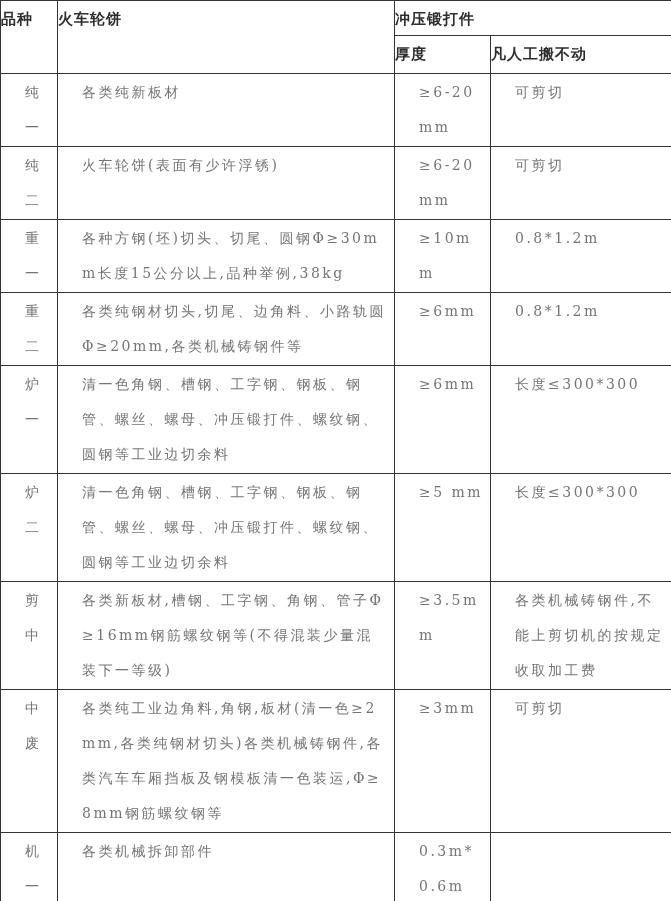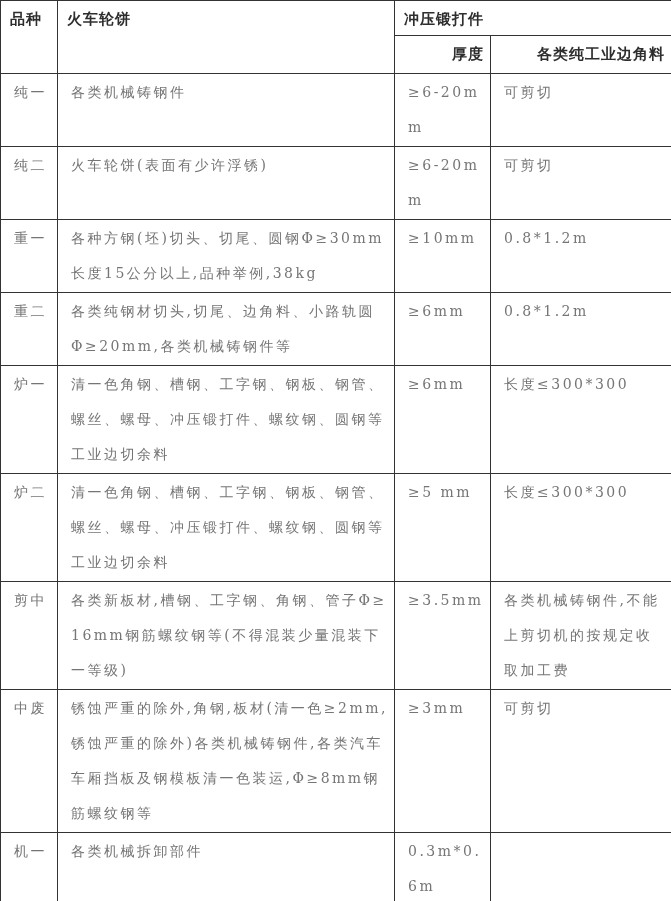--- a/index.html
+++ b/index.html
@@ -33,32 +33,32 @@
     box-sizing: border-box;
     overflow: hidden;
   }
 
   table.spec-table th {
     font-family: "DejaVu Sans", "Liberation Sans", sans-serif;
     font-weight: bold;
     font-size: 15px;
     color: #2e2e2e;
     letter-spacing: 1px;
-    padding: 9px 6px 6px 9px;
+    padding: 9px 6px 6px 0;
     line-height: 18px;
   }
   tr.header-top th { height: 35px; }
-  tr.header-sub th { height: 38px; text-align: right; }
+  tr.header-sub th { height: 38px; }
 
   table.spec-table td {
     font-size: 14px;
     color: #757575;
     letter-spacing: 2.5px;
     line-height: 35px;
-    padding: 1px 6px 1px 13px;
+    padding: 1px 6px 1px 24px;
     word-break: break-all;
   }
   td.cell-variety   { letter-spacing: 3px; }
   td.cell-thickness { letter-spacing: 1px; margin-left: 8px; }
 
   table.spec-table tbody tr { height: 37px; }
 </style>
 </head>
 <body>
 
@@ -71,28 +71,28 @@
         <col class="c4">
     </colgroup>
     <thead>
       <tr class="header-top">
         <th rowspan="2">品种</th>
         <th rowspan="2">火车轮饼</th>
         <th colspan="2">冲压锻打件</th>
       </tr>
       <tr class="header-sub">
         <th>厚度</th>
-        <th>各类纯工业边角料</th>
+        <th>凡人工搬不动</th>
       </tr>
     </thead>
     <tbody>
 
     <tr>
           <td class="cell-variety">纯一</td>
-          <td class="cell-examples">各类机械铸钢件</td>
+          <td class="cell-examples">各类纯新板材</td>
           <td class="cell-thickness">≥6-20mm</td>
           <td class="cell-dimension">可剪切</td>
         </tr>
         <tr>
           <td class="cell-variety">纯二</td>
           <td class="cell-examples">火车轮饼(表面有少许浮锈)</td>
           <td class="cell-thickness">≥6-20mm</td>
           <td class="cell-dimension">可剪切</td>
         </tr>
         <tr>
@@ -120,21 +120,21 @@
           <td class="cell-dimension">长度≤300*300</td>
         </tr>
         <tr>
           <td class="cell-variety">剪中</td>
           <td class="cell-examples">各类新板材,槽钢、工字钢、角钢、管子Φ≥16mm钢筋螺纹钢等(不得混装少量混装下一等级)</td>
           <td class="cell-thickness">≥3.5mm</td>
           <td class="cell-dimension">各类机械铸钢件,不能上剪切机的按规定收取加工费</td>
         </tr>
         <tr>
           <td class="cell-variety">中废</td>
-          <td class="cell-examples">锈蚀严重的除外,角钢,板材(清一色≥2mm,锈蚀严重的除外)各类机械铸钢件,各类汽车车厢挡板及钢模板清一色装运,Φ≥8mm钢筋螺纹钢等</td>
+          <td class="cell-examples">各类纯工业边角料,角钢,板材(清一色≥2mm,各类纯钢材切头)各类机械铸钢件,各类汽车车厢挡板及钢模板清一色装运,Φ≥8mm钢筋螺纹钢等</td>
           <td class="cell-thickness">≥3mm</td>
           <td class="cell-dimension">可剪切</td>
         </tr>
         <tr>
           <td class="cell-variety">机一</td>
           <td class="cell-examples">各类机械拆卸部件</td>
           <td class="cell-thickness">0.3m*0.6m</td>
           <td class="cell-dimension"></td>
         </tr>
       </tbody>

